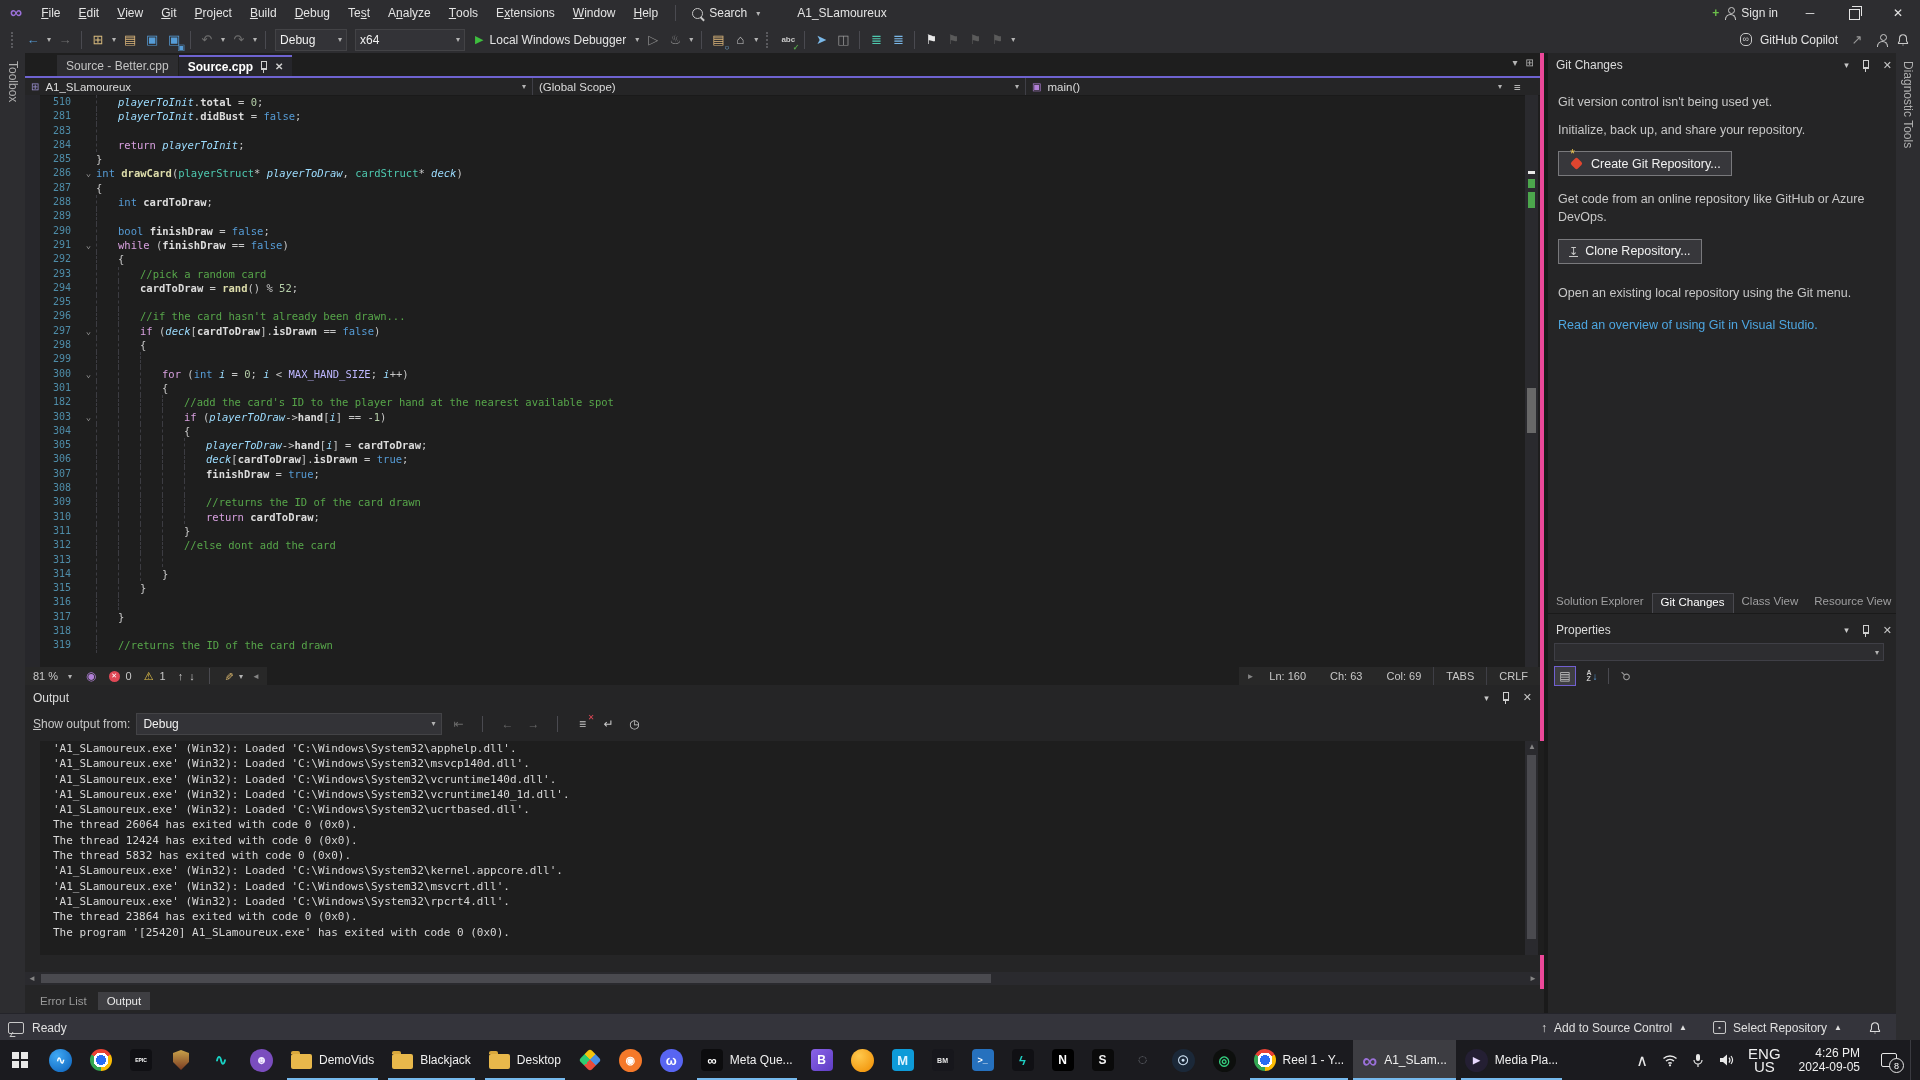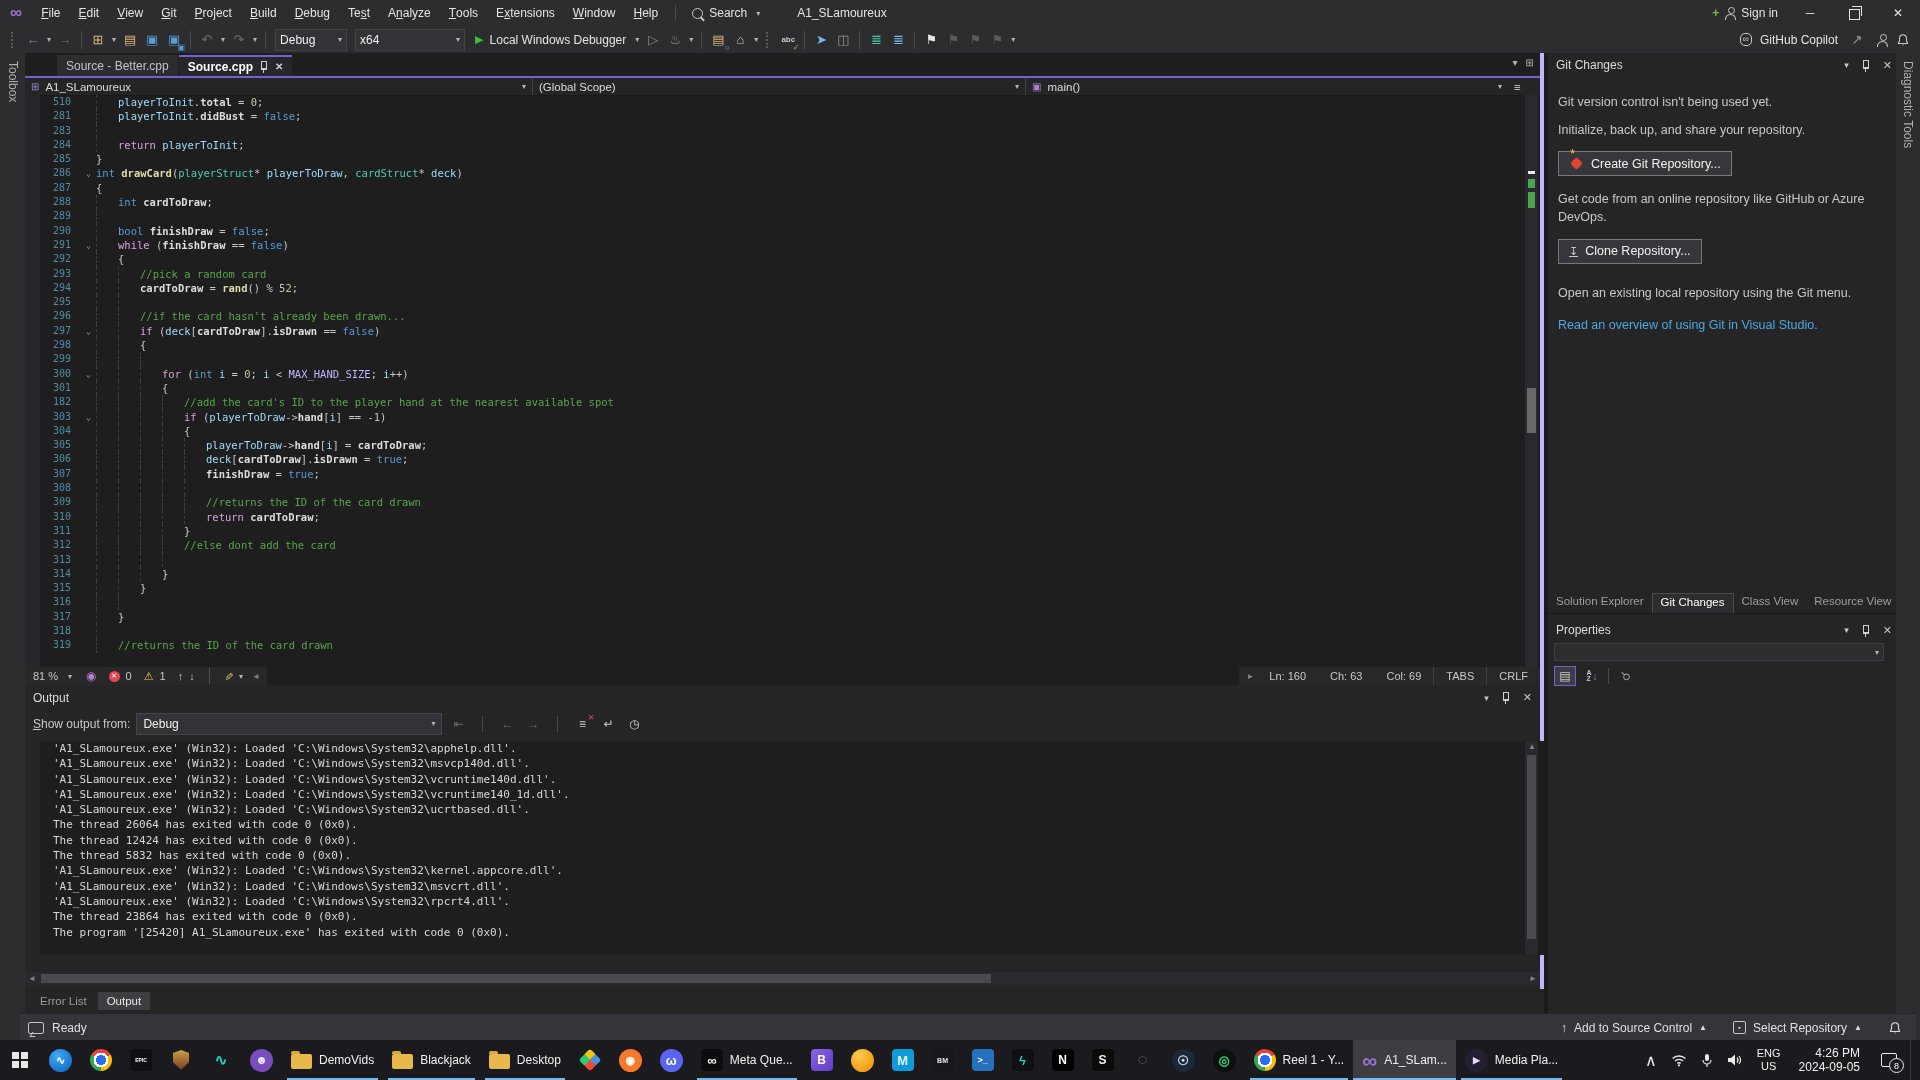--- a/index.html
+++ b/index.html
@@ -37,21 +37,21 @@
   .tb-badge{position:absolute;right:-1px;bottom:-1px;font-size:8px;}
   .tb-caret{color:#B4B4B4;font-size:8px;padding:0 3px;}
   .tb-combo{height:20px;background:#333337;border:1px solid #434346;display:flex;align-items:center;justify-content:space-between;margin:0 4px;padding:0 4px;color:#F1F1F1;}
   .tb-combo-caret{font-size:8px;color:#B4B4B4;margin-left:6px;}
   .tb-run{display:flex;align-items:center;gap:6px;color:#E4E4E4;padding:0 6px;height:22px;border-radius:2px;}
   .tb-play{color:#3EBE3E;font-size:11px;}
   #toolbar-right{margin-left:auto;display:flex;align-items:center;gap:8px;padding-right:10px;color:#E4E4E4;}
   .copilot-ic{border:1.4px solid #c8c8c8;border-radius:5px;font-size:9px;line-height:9px;padding:1px 2px;color:#c8c8c8;}
 
   
-  #workspace{position:absolute;left:0;top:53px;width:1744px;height:960px;background:#c4b5fd;}
+  #workspace{position:absolute;left:0;top:53px;width:1744px;height:960px;background:#ec4899;}
   #toolbox-strip{position:absolute;left:0;top:0;width:25px;height:100%;background:#2D2D30;}
   .vtext{writing-mode:vertical-rl;font-size:12px;color:#AFAFAF;margin:8px auto;display:block;text-align:left;}
   #diag-strip{position:absolute;left:1896px;top:0;width:24px;height:100%;background:#2D2D30;text-align:center;}
 
   #center{position:absolute;left:25px;top:0;width:1515px;height:100%;background:#1E1E1E;}
 
   
   #tabstrip{position:absolute;left:0;top:2px;height:21px;display:flex;padding-left:32px;font-size:12px;}
   .etab{display:flex;align-items:center;gap:6px;padding:0 9px;background:#2D2D30;color:#C3C3C3;margin-right:1px;}
   .etab.active{background:#26262B;color:#FFFFFF;font-weight:bold;border-top:2px solid #6E63D0;}
@@ -66,21 +66,21 @@
   .bc-ic{font-size:10px;}
 
   
   #editor{position:absolute;left:0;top:42px;width:100%;height:572px;overflow:hidden;}
   .gutter-strip{position:absolute;left:0;top:0;width:15px;height:100%;background:#27272B;}
   .code-row{display:flex;height:14.3px;line-height:14.3px;font-family:"DejaVu Sans Mono",monospace;font-size:10.5px;white-space:pre;}
   .ln{flex:none;width:46px;text-align:right;color:#4E8CA8;padding-right:10px;font-size:10px;}
   .fold{flex:none;width:15px;text-align:center;color:#9a9a9a;font-size:9px;}
   .ind{display:inline-block;width:21px;height:14.3px;border-left:1px dashed #3C3C42;vertical-align:top;}
   .tk-k{color:#569CD6;} .tk-ctrl{color:#D8A0DF;} .tk-type{color:#4EC9B0;}
-  .tk-fn{color:#DCDCAA;font-weight:bold;} .tk-var{color:#9CDCFE;}
+  .tk-fn{color:#DCDCAA;font-weight:bold;} .tk-var{color:#9CDCFE;font-style:italic;}
   .tk-mem{color:#DCDCDC;font-weight:bold;} .tk-num{color:#B5CEA8;}
   .tk-com{color:#57A64A;} .tk-macro{color:#BEB7FF;} .tk-p{color:#C8C8C8;}
   #ed-vscroll{position:absolute;right:2px;top:0;width:13px;height:100%;background:#2A2A2E;}
   #ed-thumb{position:absolute;left:2px;top:293px;width:9px;height:45px;background:#686868;}
   .mark{position:absolute;left:3px;width:7px;}
 
   
   #estrip{position:absolute;left:0;top:614px;width:100%;height:18px;background:#282828;display:flex;align-items:center;font-size:11px;color:#C8C8C8;}
   .es-zoom{display:flex;align-items:center;gap:10px;padding:0 8px;}
   .es-caret{font-size:8px;color:#B4B4B4;}
@@ -138,21 +138,21 @@
   #prop-combo{position:absolute;left:6px;top:590px;width:330px;height:18px;background:#2D2D30;border:1px solid #3F3F46;display:flex;align-items:center;justify-content:flex-end;padding:0 4px;box-sizing:border-box;}
   #prop-toolbar{position:absolute;left:6px;top:612px;height:22px;display:flex;align-items:center;gap:6px;}
   .prop-ic{min-width:20px;height:18px;display:flex;align-items:center;justify-content:center;color:#c8c8c8;font-size:12px;position:relative;}
   .prop-ic.sel{border:1px solid #7160D0;background:#3E3E42;}
   .az-a,.az-z{display:block;font-size:7px;line-height:6px;font-weight:bold;}
   .az-ar{color:#5BA0E0;font-size:10px;margin-left:1px;}
   .key-ic{transform:rotate(135deg);display:inline-block;color:#9a9a9a;}
   .prop-sep{width:1px;height:16px;background:#4a4a50;}
 
   
-  #vstatus{position:absolute;left:0;top:1013px;width:1896px;height:27px;background:#34343B;display:flex;align-items:center;font-size:12px;color:#E0E0E0;border-top:1px solid #24242a;margin-left:20px;}
+  #vstatus{position:absolute;left:0;top:1013px;width:1896px;height:27px;background:#34343B;display:flex;align-items:center;font-size:12px;color:#E0E0E0;border-top:1px solid #24242a;}
   .bubble-ic{position:relative;width:14px;height:10px;border:1px solid #c8c8c8;border-radius:2px;margin:0 8px 0 8px;}
   .bubble-ic::after{content:"";position:absolute;left:2px;bottom:-4px;width:4px;height:4px;border-left:1px solid #c8c8c8;border-right:1px solid transparent;border-bottom:1px solid #c8c8c8;transform:skewX(-30deg);}
   #vs-right{margin-left:auto;display:flex;align-items:center;gap:26px;padding-right:14px;}
   .vs-item{display:flex;align-items:center;gap:7px;}
   .tri-up{font-size:8px;}
   .repo-ic{width:11px;height:11px;border:1px solid #c8c8c8;border-radius:2px;display:inline-flex;align-items:center;justify-content:center;font-size:7px;}
 
   
   #taskbar{position:absolute;left:0;top:1040px;width:1920px;height:40px;background:#1B1B1F;display:flex;align-items:stretch;}
   #taskbar-items{display:flex;align-items:stretch;}
@@ -171,21 +171,21 @@
   .tk-chrome{width:22px;height:22px;border-radius:50%;background:
      radial-gradient(circle at 50% 50%, #2A6DF4 0 5px, #FFFFFF 5px 7.5px, rgba(0,0,0,0) 7.5px),
      conic-gradient(from -60deg, #EA4335 0 120deg, #FBBC05 120deg 240deg, #34A853 240deg 360deg);}
   .tk-folder{position:relative;width:21px;height:15px;background:#E8B84B;border-radius:2px;margin-top:3px;}
   .tk-folder::before{content:"";position:absolute;left:0;top:-3px;width:9px;height:3px;background:#D9A83C;border-radius:2px 2px 0 0;}
   .tk-diamond{width:16px;height:16px;transform:rotate(45deg);border-radius:3px;background:conic-gradient(#4A90E2 0 25%, #E74C3C 0 50%, #2ECC71 0 75%, #F1C40F 0 100%);}
   .tk-shield{width:16px;height:20px;background:linear-gradient(#C9A24A,#7A3B22);clip-path:polygon(50% 0,100% 15%,100% 60%,50% 100%,0 60%,0 15%);}
   .tk-vs{color:#9A70D8;font-size:21px;font-weight:bold;line-height:1;}
   #tray{margin-left:auto;display:flex;align-items:center;gap:4px;padding-right:4px;}
   .tray-ic{width:24px;height:40px;display:flex;align-items:center;justify-content:center;color:#E8E8E8;}
-  .lang-block{display:flex;flex-direction:column;align-items:center;justify-content:center;font-size:11px;color:#F0F0F0;line-height:13px;padding:0 6px;}
+  .lang-block{display:flex;flex-direction:column;align-items:center;justify-content:center;font-size:15px;color:#F0F0F0;line-height:13px;padding:0 6px;}
   .clock-block{display:flex;flex-direction:column;align-items:flex-end;justify-content:center;font-size:12px;color:#F0F0F0;line-height:14px;padding:0 8px;}
   .notif{position:relative;width:34px;height:40px;display:flex;align-items:center;justify-content:center;}
   .notif-ic{width:14px;height:12px;border:1px solid #e8e8e8;border-radius:2px;}
   .notif-badge{position:absolute;right:2px;bottom:7px;width:13px;height:13px;border-radius:50%;background:#1B1B1F;border:1px solid #e8e8e8;color:#fff;font-size:9px;display:flex;align-items:center;justify-content:center;}
   .show-desktop{width:5px;height:40px;border-left:1px solid #3a3a40;}
 </style>
 </head>
 <body>
 
 <div id="root">

